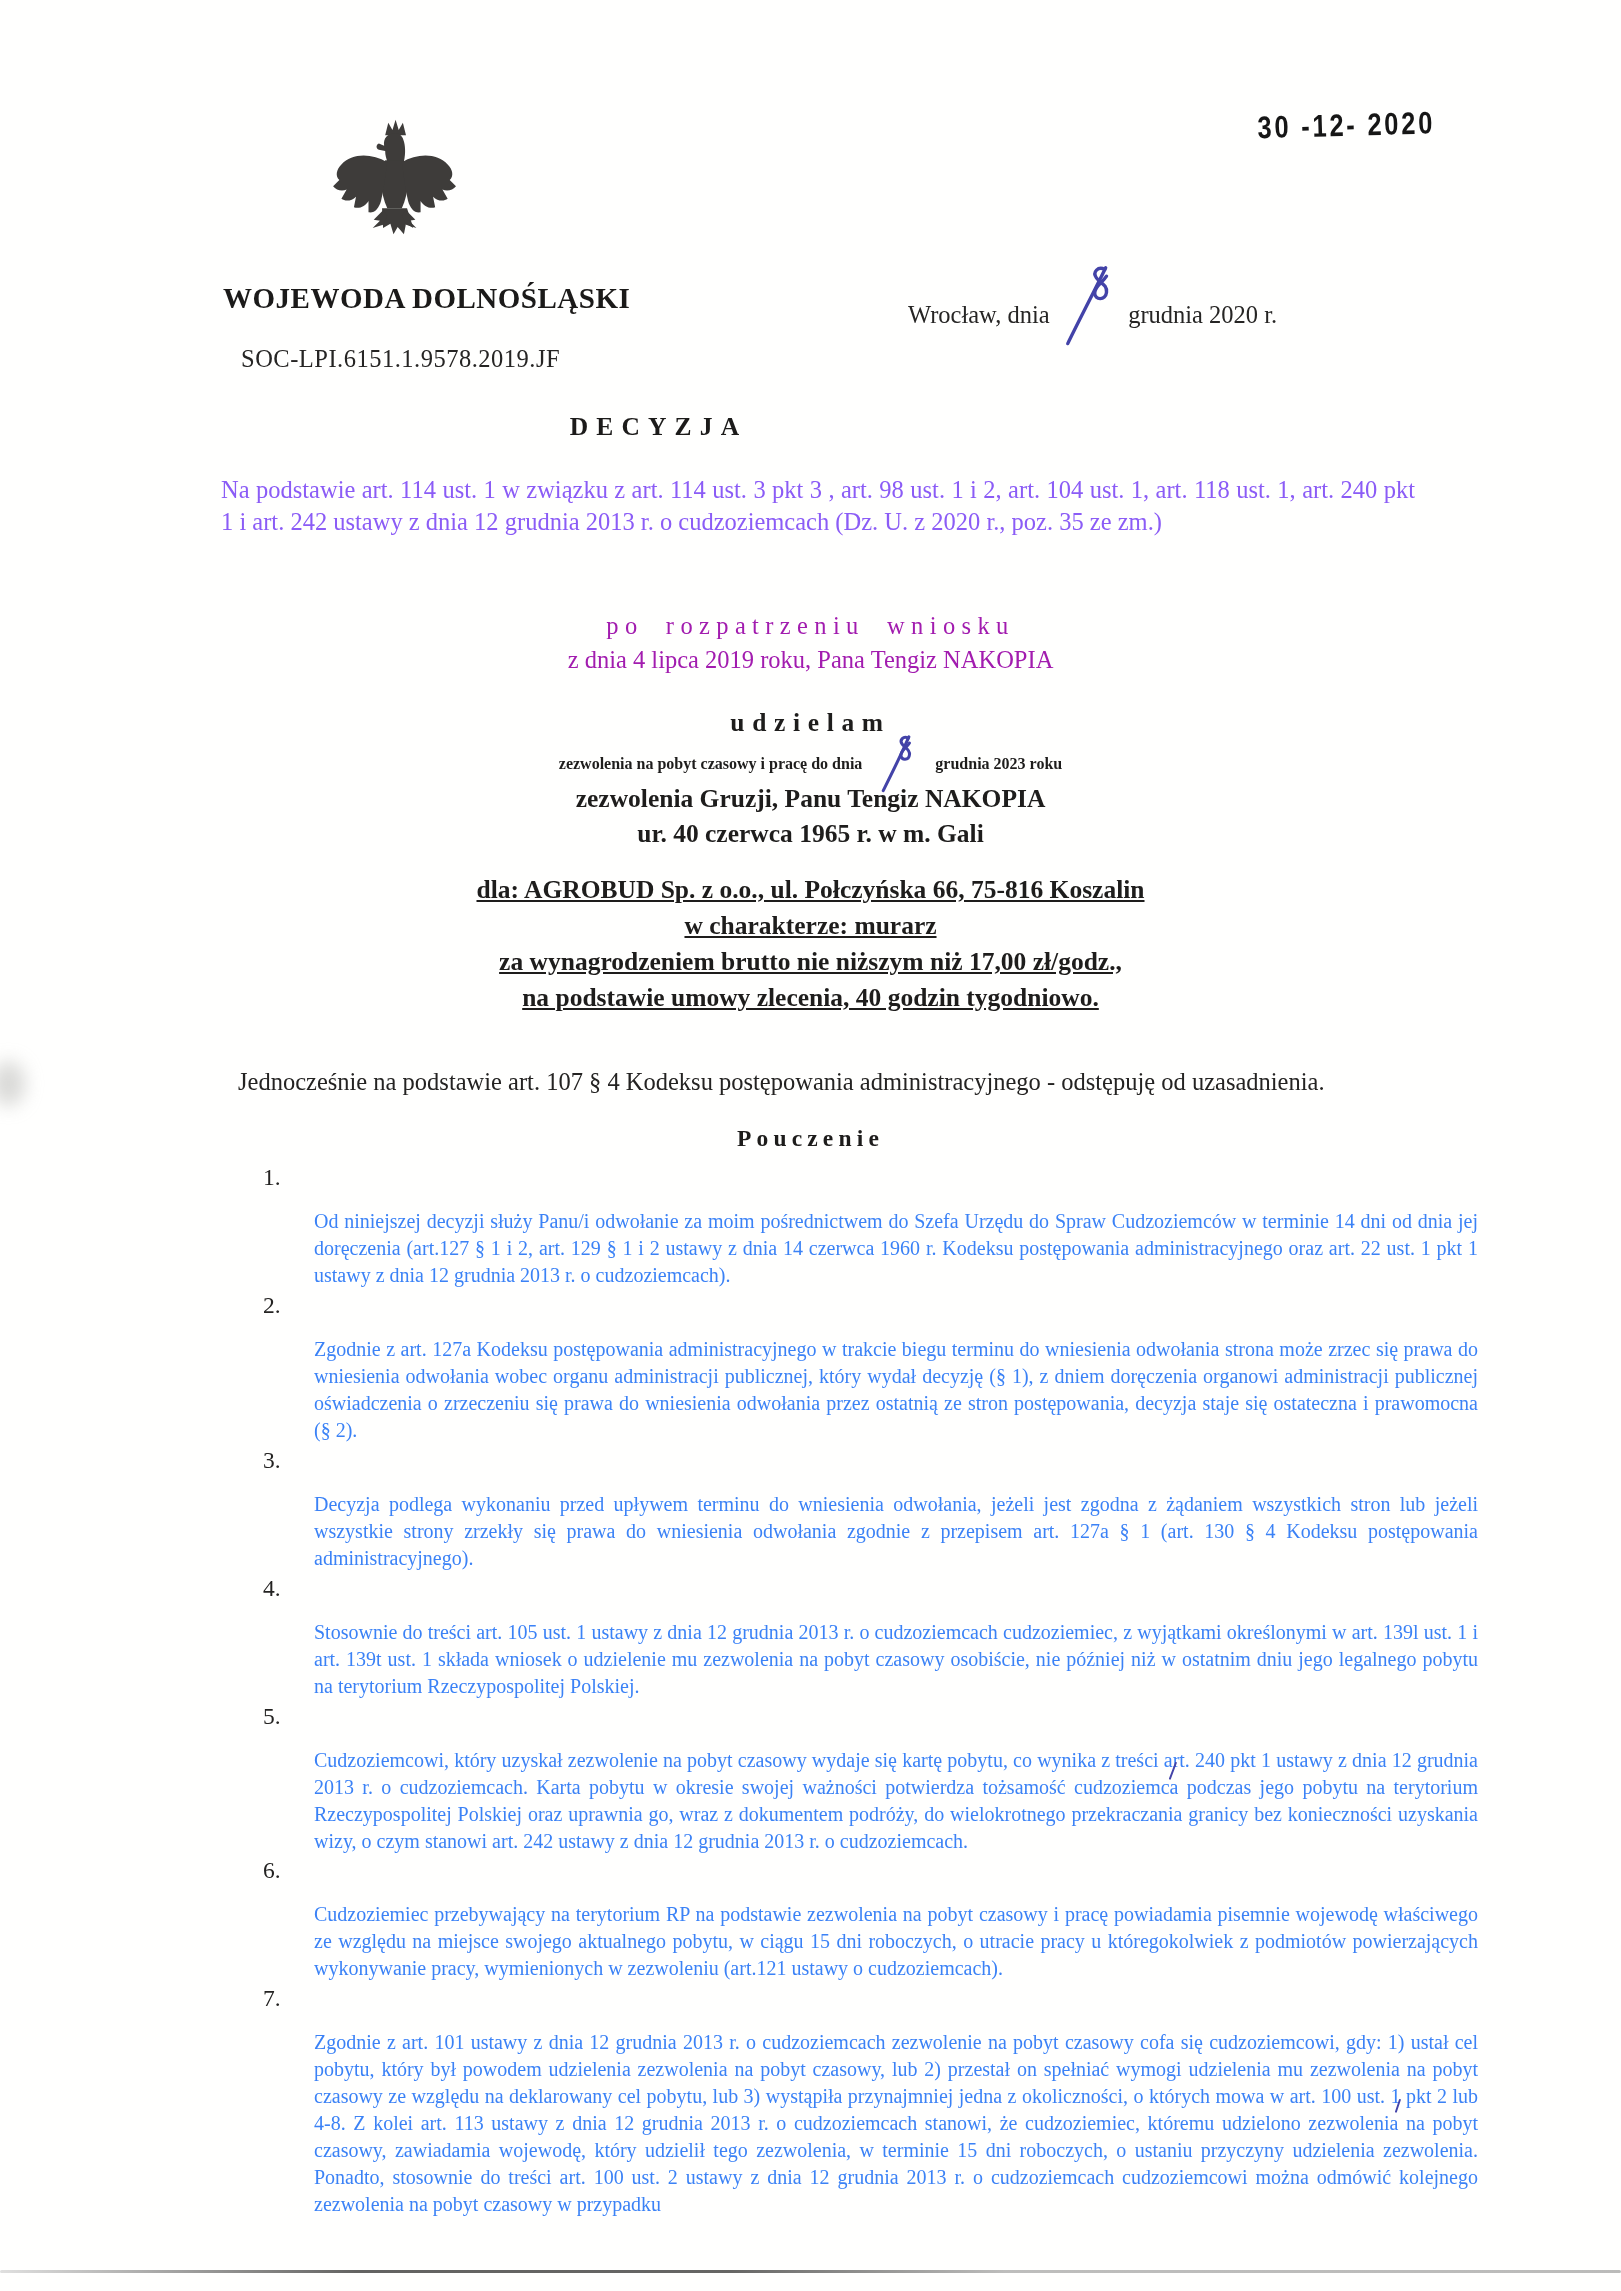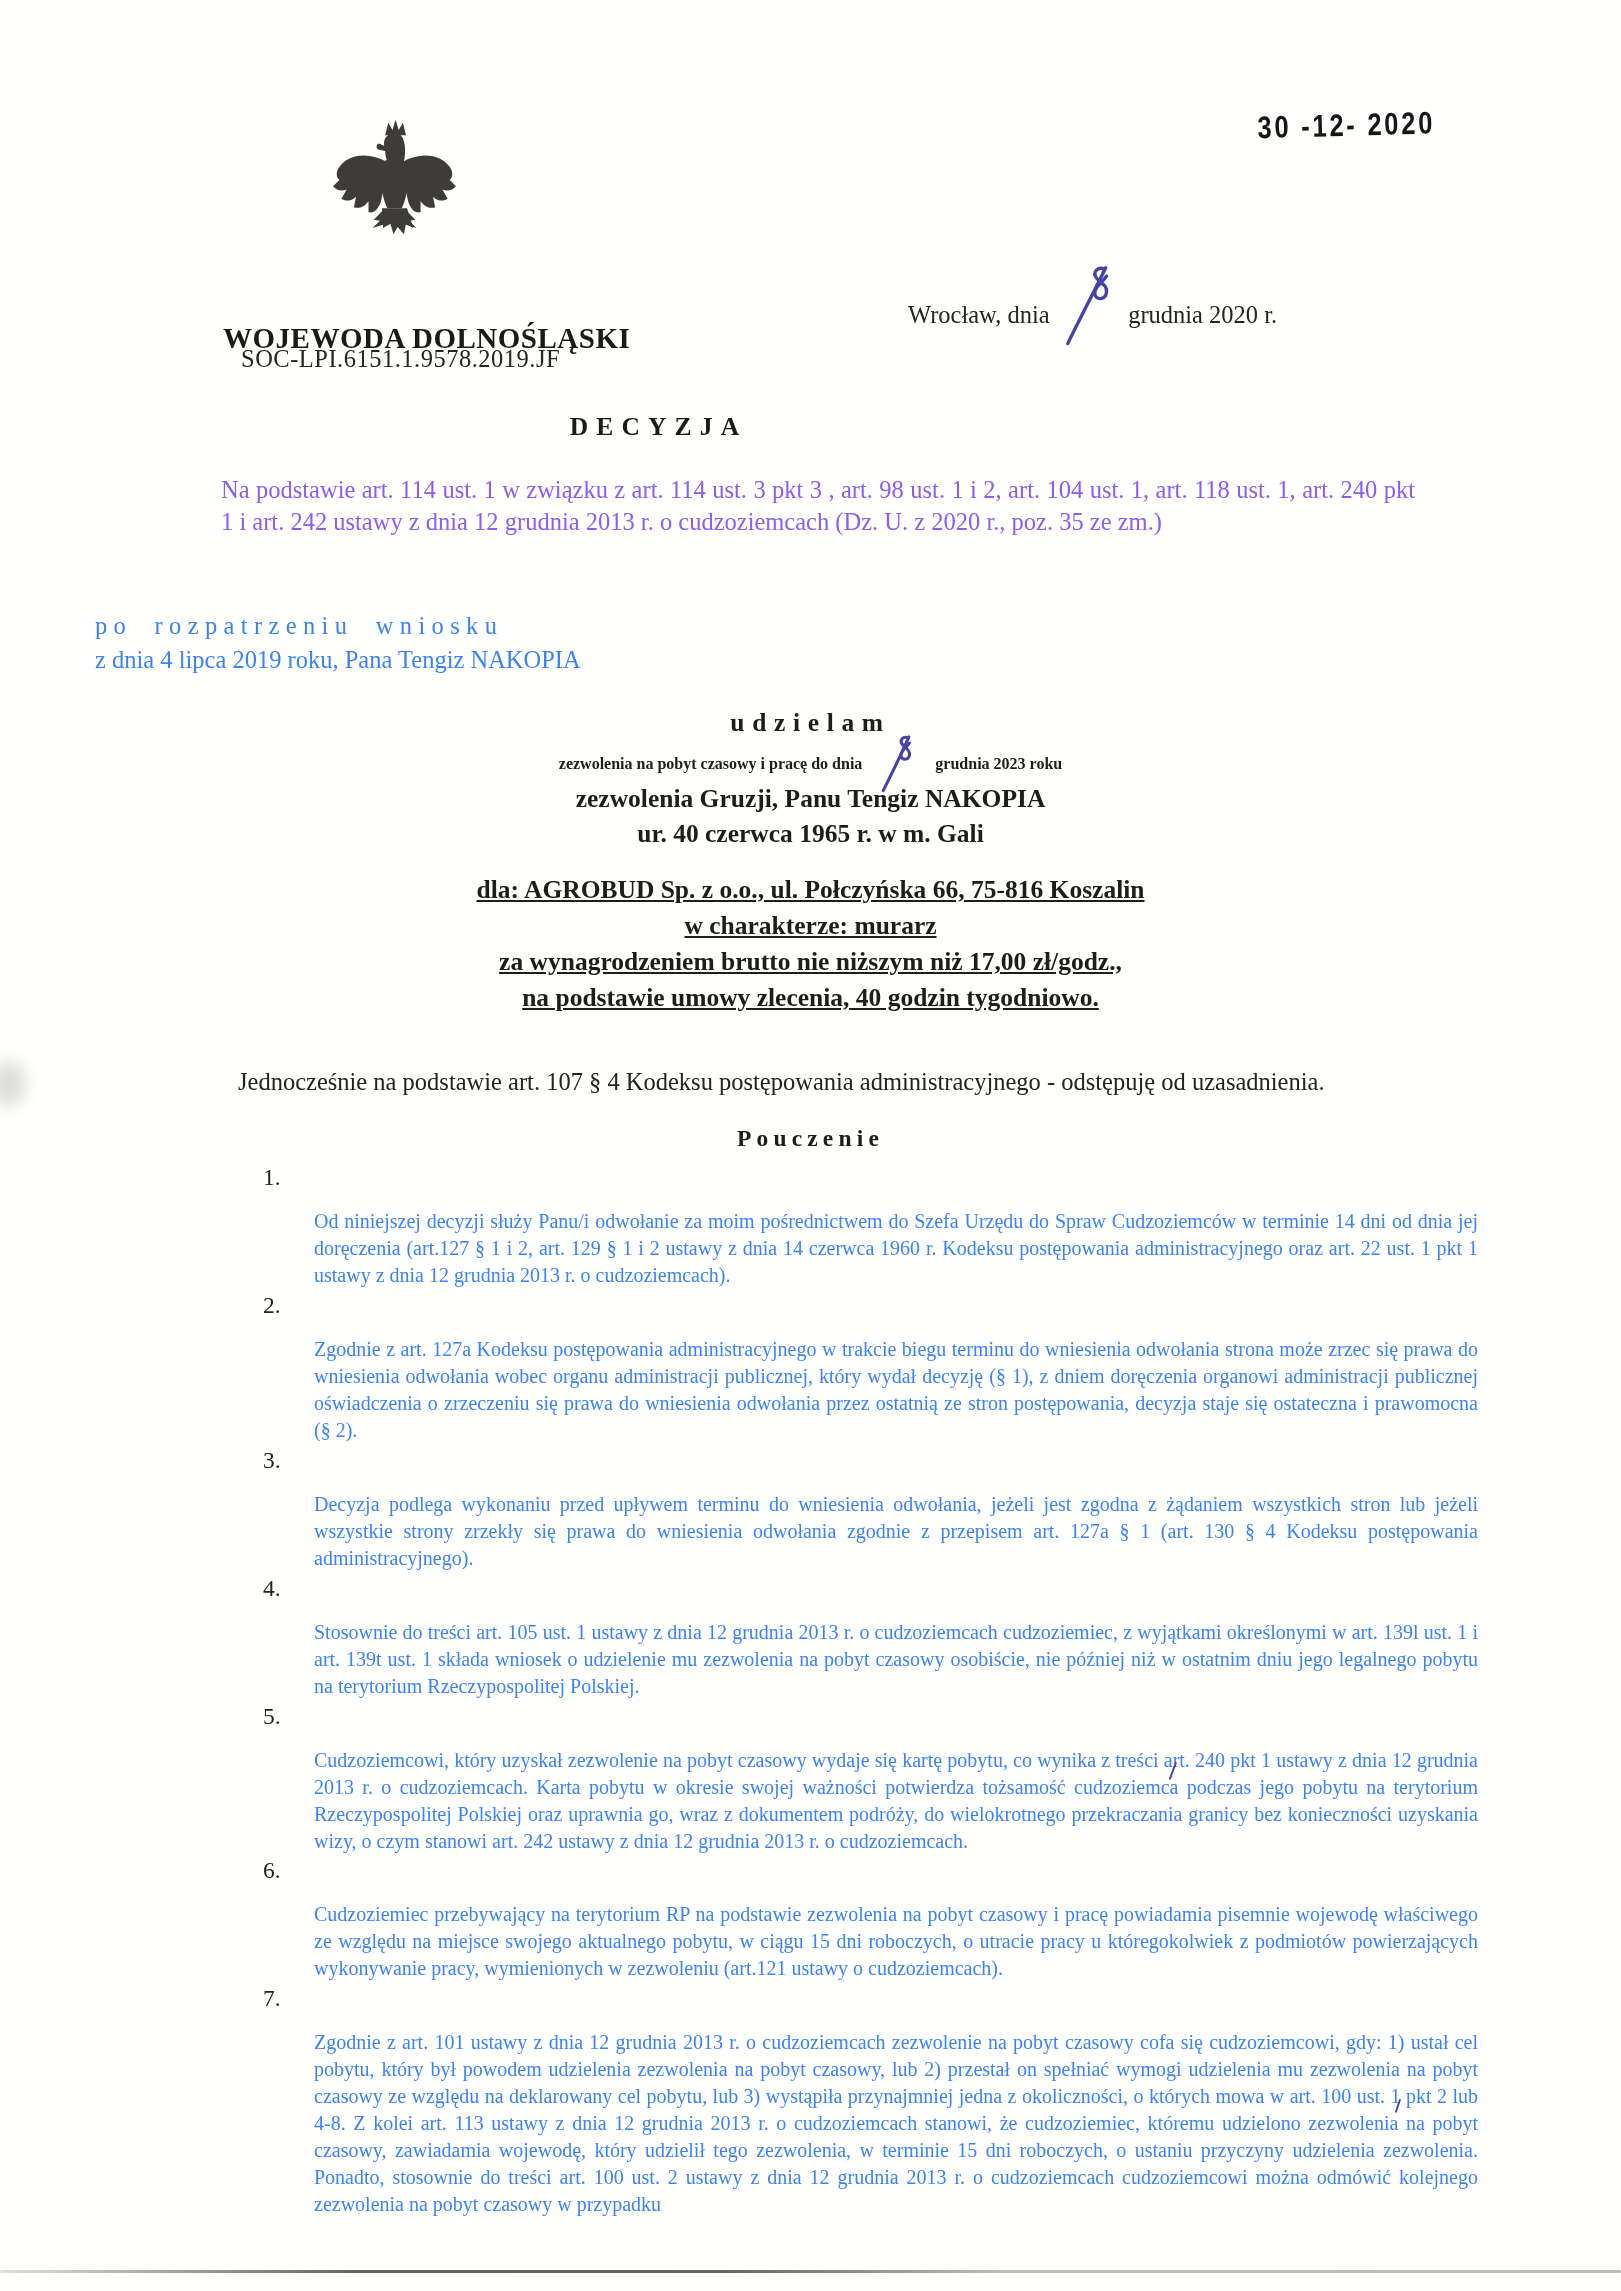--- a/index.html
+++ b/index.html
@@ -16,41 +16,41 @@
   .stamp{
     position:absolute;left:1257px;top:110px;
     font-family:"Liberation Sans","DejaVu Sans",sans-serif;
     font-weight:bold;font-size:26.5px;letter-spacing:2.9px;color:#161616;
     transform:rotate(-1.6deg) scale(.96,1.18);transform-origin:left top;
     white-space:nowrap;
   }
   .emblem{position:absolute;left:331px;top:118px;width:125px;height:147px;opacity:.92;}
   .authority{
     position:absolute;left:223px;top:282px;
-    font-weight:bold;font-size:29px;letter-spacing:0.5px;color:#1b1a19;white-space:nowrap;margin-top:40px;
+    font-weight:bold;font-size:29px;letter-spacing:0.5px;color:#1b1a19;white-space:nowrap;
   }
   .caseno{position:absolute;left:241px;top:345px;font-size:24.5px;letter-spacing:0.5px;color:#262524;white-space:nowrap;}
   .placedate{
     position:absolute;left:908px;top:280px;
     display:flex;align-items:center;gap:7.8px;
     font-size:24.5px;color:#262524;white-space:nowrap;
   }
   .hand18-big{width:59px;height:94px;margin:-23.5px 0 0 3.9px;flex:0 0 auto;}
   .hand18-small{width:43px;height:61px;margin:-13.7px 2px -33px 2px;flex:0 0 auto;}
   .hidden-val{position:absolute;width:1px;height:1px;overflow:hidden;clip:rect(0 0 0 0);white-space:nowrap;}
   
   .title{
     position:absolute;left:0;top:412px;width:1317px;text-align:center;
     font-weight:bold;font-size:25.5px;letter-spacing:.32em;color:#1c1b1a;
   }
   .legal{
     position:absolute;left:221px;top:474px;width:1194px;
     font-size:24.5px;line-height:32px;text-align:justify;color:#8b5cf6;
   }
-  .consider{position:absolute;left:95px;top:612px;width:1431px;color:#3b82f6;}
+  .consider{position:absolute;left:95px;top:612px;width:1431px;text-align:center;color:#a21caf;}
   .consider .l1{font-size:24.5px;letter-spacing:.26em;word-spacing:.4em;}
   .consider .l2{font-size:24.5px;margin-top:5.9px;}
   .operative{position:absolute;left:95px;top:708px;width:1431px;text-align:center;font-weight:bold;color:#1e1d1c;}
   .operative .grant{font-size:25.5px;letter-spacing:.3em;margin-bottom:7.8px;}
   .op-line{font-size:25.5px;line-height:35px;}
   .op-flex{display:flex;justify-content:center;align-items:flex-start;gap:13px;line-height:35px;}
   .employer{position:absolute;left:95px;top:872px;width:1431px;text-align:center;font-weight:bold;color:#1e1d1c;text-decoration:underline;}
   .employer div{font-size:25.5px;line-height:36px;}
   .waiver{position:absolute;left:238px;top:1068px;width:1235px;font-size:24.5px;color:#242322;}
   

